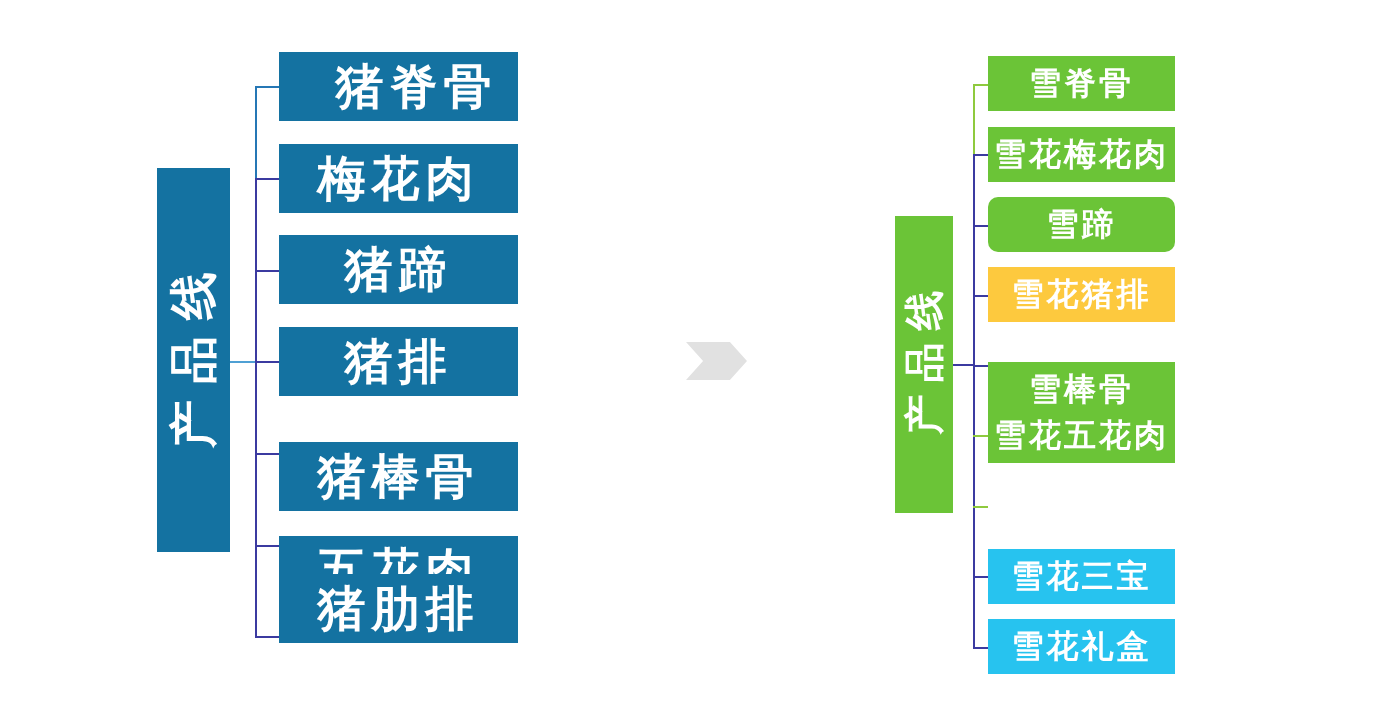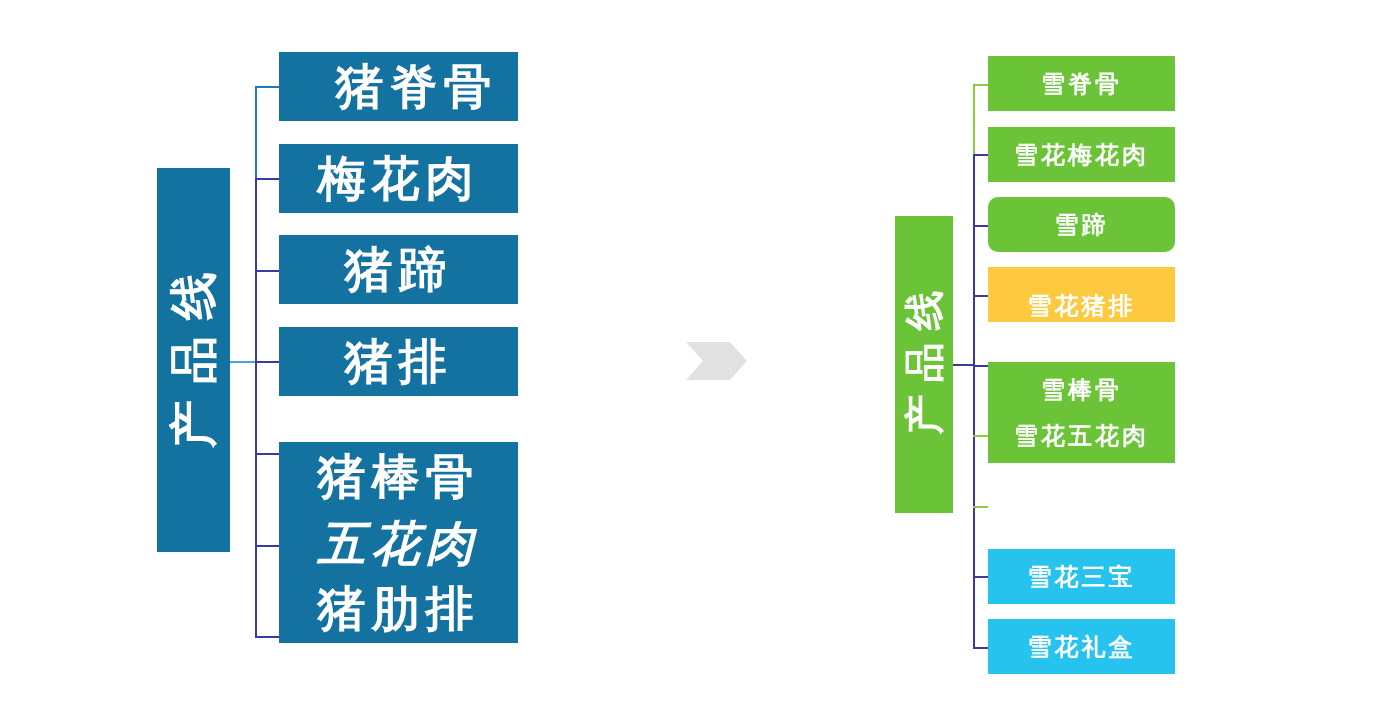--- a/index.html
+++ b/index.html
@@ -15,25 +15,25 @@
     position: absolute;
     display: flex;
     align-items: center;
     justify-content: center;
     color: #ffffff;
     font-weight: 600;
     box-sizing: border-box;
   }
   .box-blue   { background: #1472A1; }
   .box-green  { background: #6BC437; }
-  .box-yellow { background: #FDC93E; align-items: flex-end; }
+  .box-yellow { background: #FDC93E; }
   .box-cyan   { background: #27C3EF; }
 
   .left-item  { left: 279px; width: 239px; height: 69px; font-size: 48px; letter-spacing: 6px; }
-  .right-item { left: 988px; width: 187px; height: 55px; font-size: 24px; letter-spacing: 3px; }
+  .right-item { left: 988px; width: 187px; height: 55px; font-size: 32px; letter-spacing: 3px; }
 
   .root-left  { left: 157px; top: 168px; width: 73px;  height: 384px; }
   .root-right { left: 895px; top: 216px; width: 58px;  height: 297px; }
   .root-left  .vlabel { font-size: 48px; letter-spacing: 16px; }
   .root-right .vlabel { font-size: 40px; letter-spacing: 12px; }
   .vlabel {
     white-space: nowrap;
     transform: rotate(-90deg);
     padding-left: 16px; 
   }
@@ -83,21 +83,21 @@
   </div>
   <div class="box box-blue left-item" style="top:235px;">
     <span>猪蹄</span>
   </div>
   <div class="box box-blue left-item" style="top:327px;">
     <span>猪排</span>
   </div>
   <div class="box box-blue left-item" style="top:442px;">
     <span>猪棒骨</span>
   </div>
-  <div class="box box-blue left-item" style="top:509px;font-style:italic;">
+  <div class="box box-blue left-item" style="top:536px;">
     <span>五花肉</span>
   </div>
   <div class="box box-blue left-item" style="top:574px;">
     <span>猪肋排</span>
   </div>
 
   <div class="chevron"></div>
 
   <div class="box box-green root-right">
     <span class="vlabel">产品线</span>

